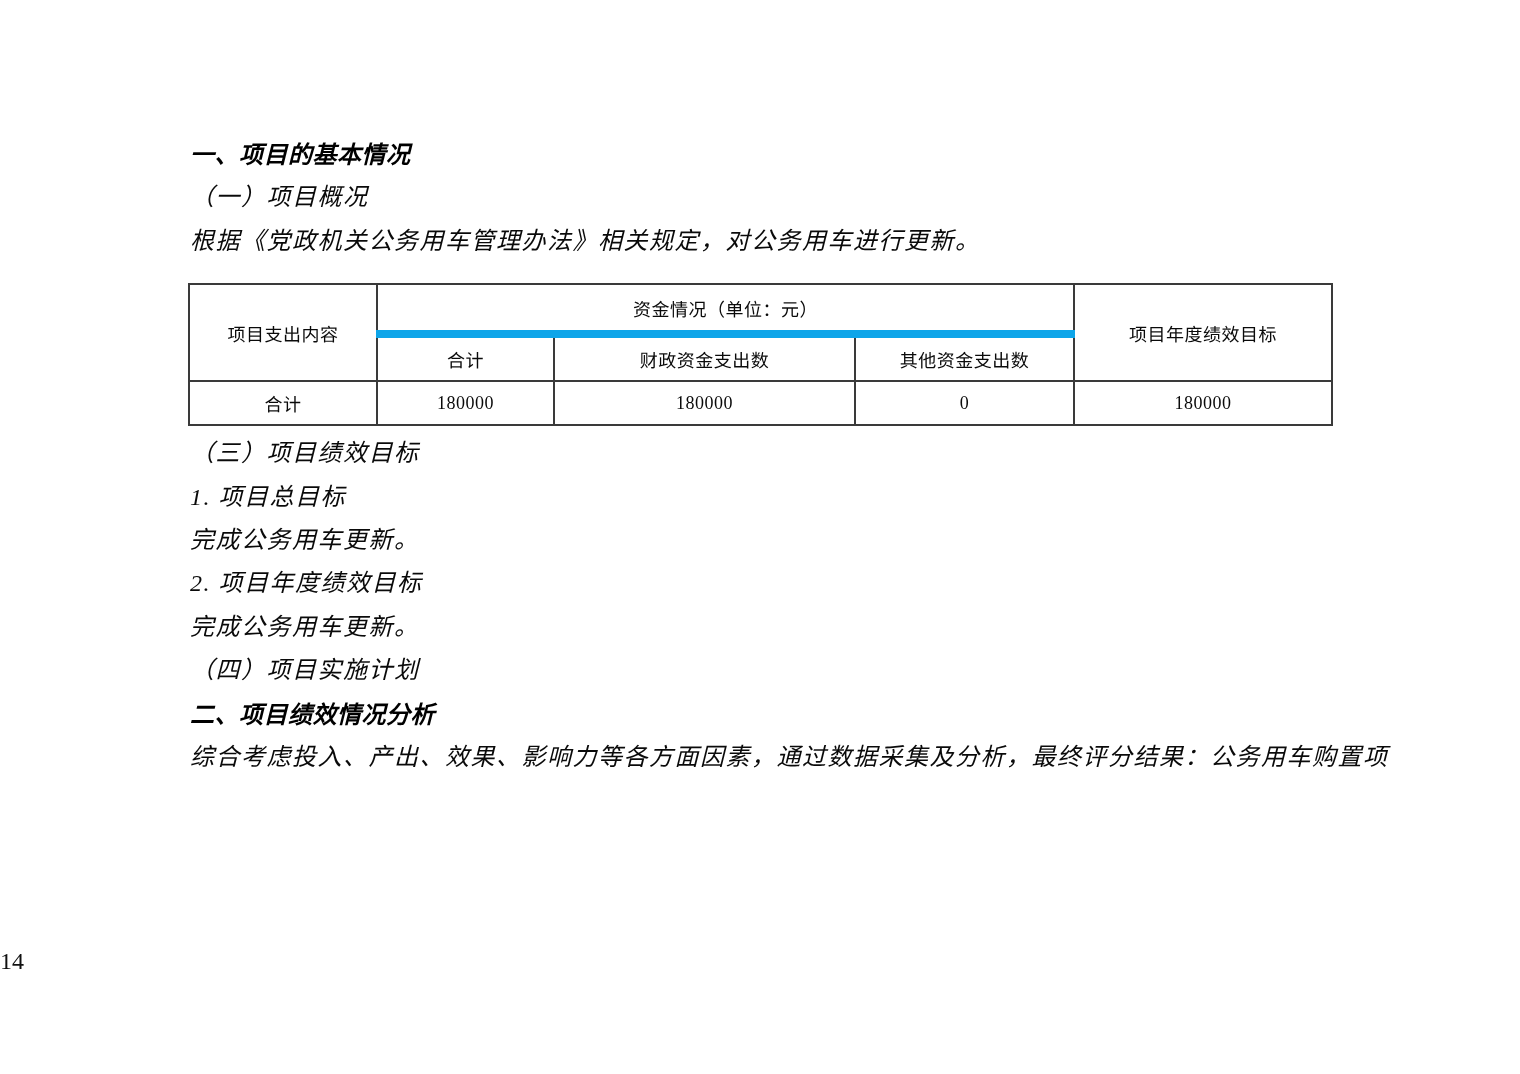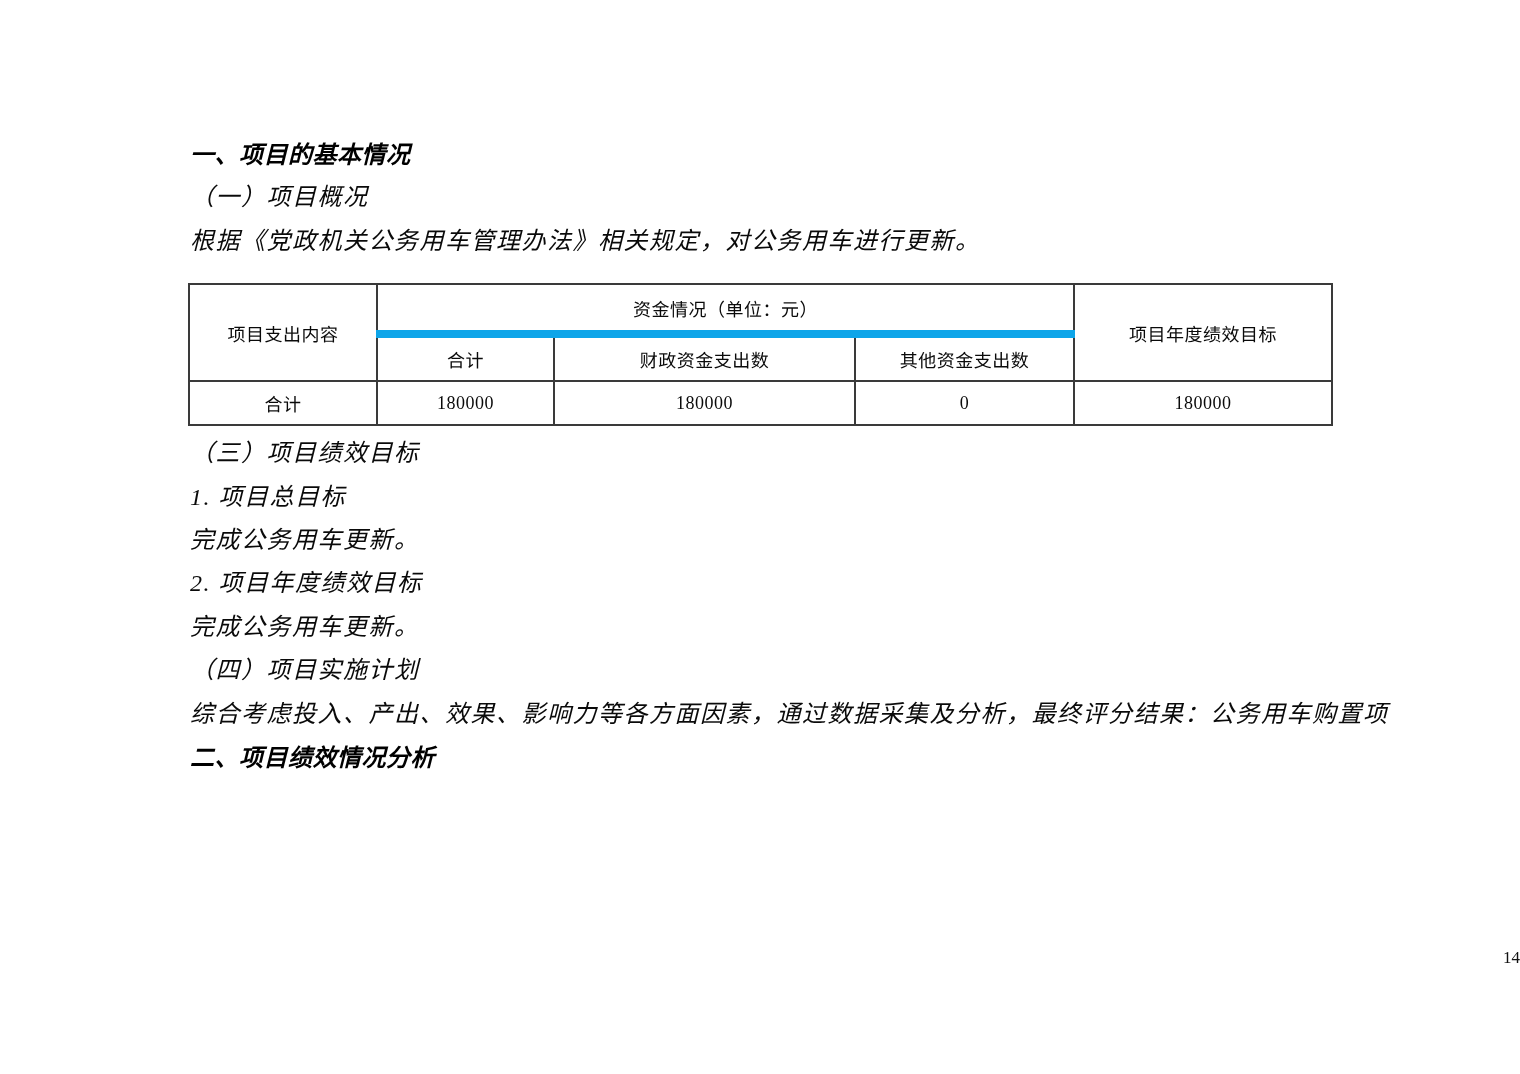--- a/index.html
+++ b/index.html
@@ -60,23 +60,23 @@
   table.funds tr.r2 td { height: 42px; }
   table.funds tr.r3 td { height: 42px; }
   table.funds td.group-cell {
     border-bottom: 8px solid #0ea5e9;
   }
   .page-number {
     position: absolute;
     left: 0;
     top: 948px;
     width: 100%;
-    text-align: right;
+    text-align: left;
     font-family: "Liberation Serif", "DejaVu Serif", serif;
-    font-size: 17px;
+    font-size: 24px;
     color: #111111;
   }
 </style>
 </head>
 <body>
 
 <div class="page">
   <div class="doc">
 
     <p class="line heading">一、项目的基本情况</p>
@@ -111,19 +111,19 @@
         </tr>
       </tbody>
     </table>
 
     <p class="line">（三）项目绩效目标</p>
     <p class="line">1. 项目总目标</p>
     <p class="line">完成公务用车更新。</p>
     <p class="line">2. 项目年度绩效目标</p>
     <p class="line">完成公务用车更新。</p>
     <p class="line">（四）项目实施计划</p>
+    <p class="line heading">二、项目绩效情况分析</p>
     <p class="line">综合考虑投入、产出、效果、影响力等各方面因素，通过数据采集及分析，最终评分结果：公务用车购置项</p>
-    <p class="line heading">二、项目绩效情况分析</p>
 
   </div>
 
   <div class="page-number">14</div>
 </div>
 
 </body></html>

